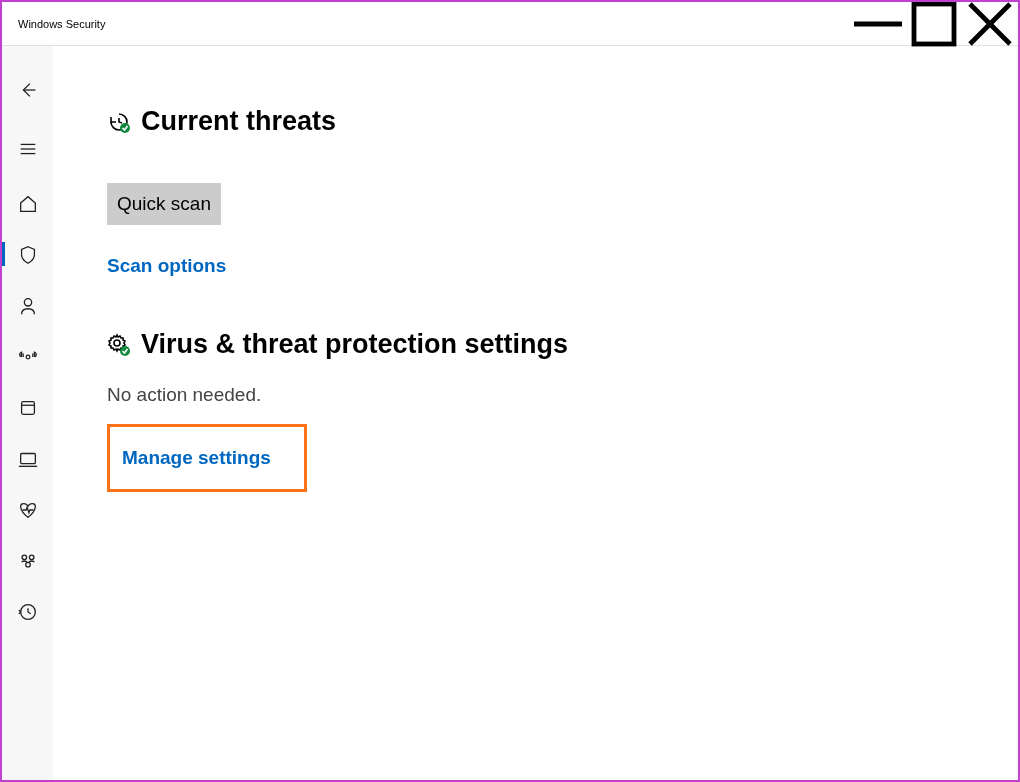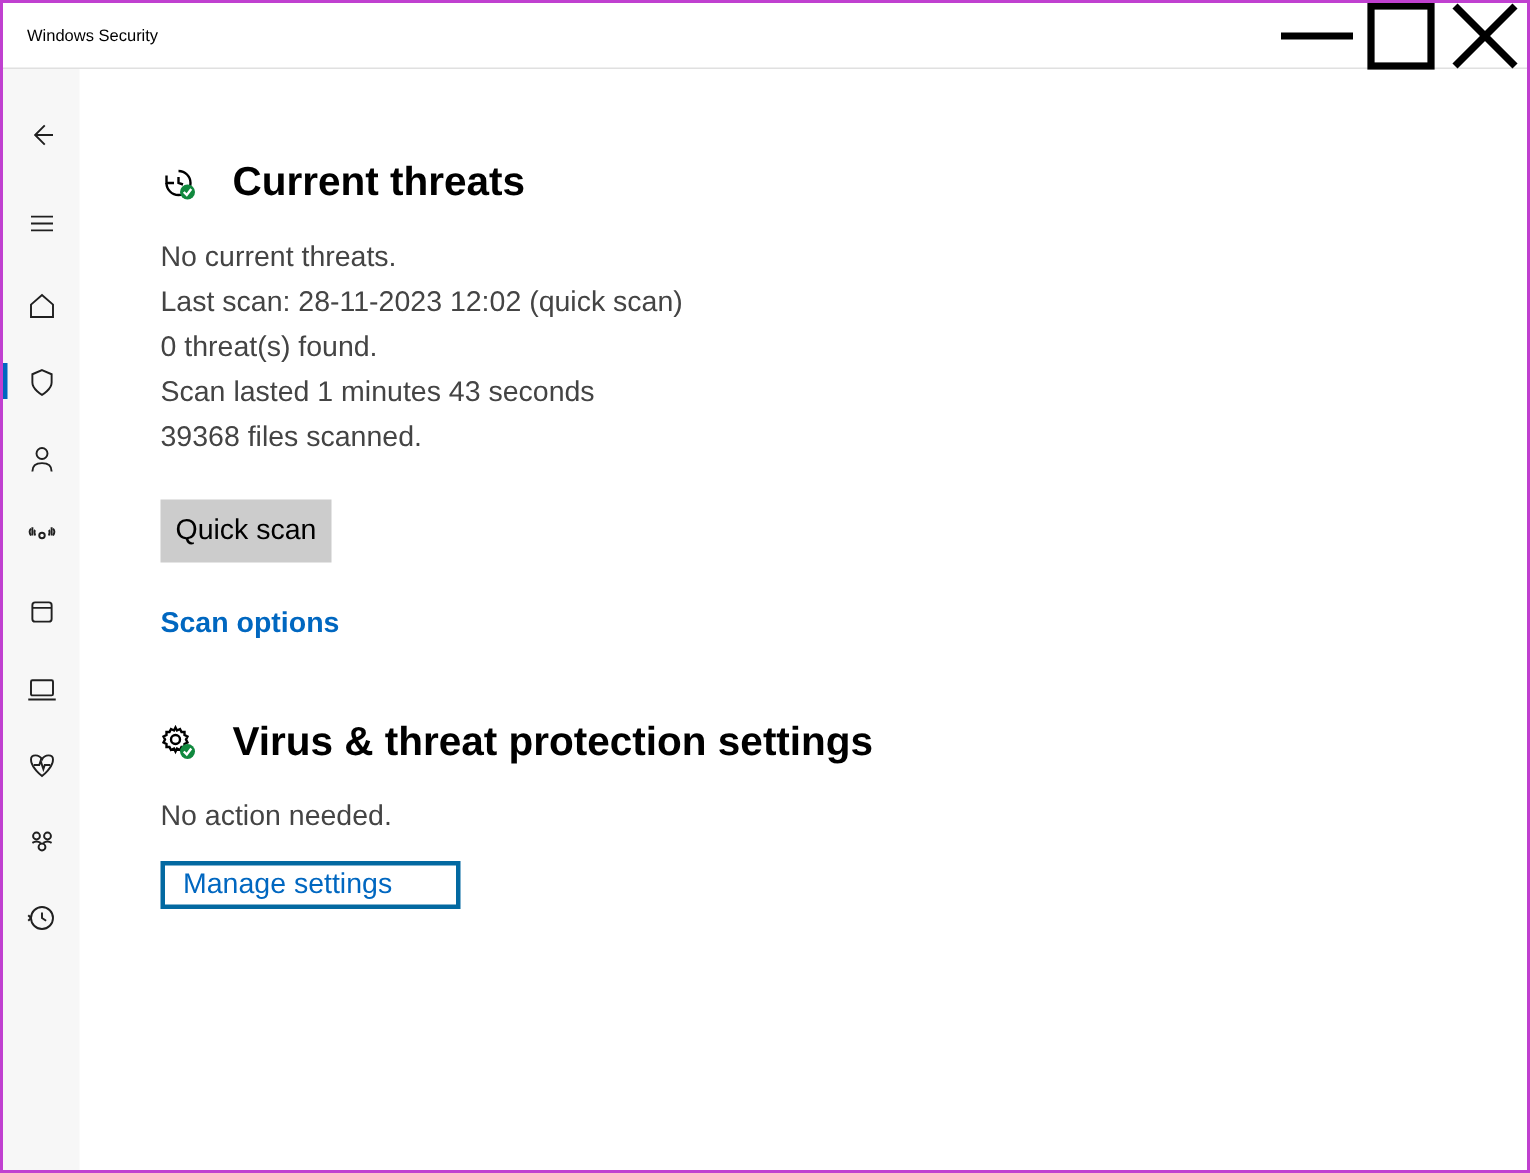--- a/index.html
+++ b/index.html
@@ -67,21 +67,21 @@
 .sidebar .nav.menu-nav { margin-bottom: 4px; }
 .content {
   flex: 1;
   padding: 60px 0 0 54px;
   overflow-y: auto;
 }
 .section { margin-bottom: 52px; }
 .section-header {
   display: flex;
   align-items: center;
-  gap: 24px;
+  gap: 10px;
   margin-bottom: 20px;
 }
 .section-header .icon {
   width: 24px; height: 24px;
   display: flex; align-items: center; justify-content: center;
 }
 .section-header h2 {
   font-size: 27px;
   font-weight: 600;
   color: #000;
@@ -108,25 +108,26 @@
   gap: 16px;
   font-weight: bold;
 }
 .links a, .blue-link {
   color: #0067c0;
   font-size: 19px;
   text-decoration: none;
   cursor: pointer;
 }
 .highlight-box {
-  border: 3px solid #0369a1;
-  padding: 2px 12px;
+  border: 3px solid #f97316;
+  padding: 20px 12px;
   margin-top: 14px;
   display: inline-block;
   min-width: 200px;
+  font-weight: bold;
 }
 .sec-icon svg { width: 24px; height: 24px; }
 </style>
 </head>
 <body>
 
 <div class="titlebar">
   <div class="title">Windows Security</div>
   <div class="sysbtn">
     <svg viewBox="0 0 14 14">
@@ -232,27 +233,20 @@
           <svg viewBox="0 0 24 24" fill="none" stroke="#000" stroke-width="1.6">
             <path d="M12 4 A8 8 0 1 1 4 12"></path>
               <polyline points="4 7 4 12 9 12" stroke="#000"></polyline>
             <polyline points="12 8 12 12 15 13"></polyline>
             <circle cx="18" cy="18" r="5" fill="#10893e" stroke="none"></circle>
             <polyline points="15.5 18 17.5 20 20.5 16" stroke="#fff" stroke-width="1.6"></polyline>
           </svg>
         </span>
         <h2>Current threats</h2>
       </div>
-      <div class="info-lines">
-        <p>No current threats.</p>
-        <p>Last scan: 28-11-2023 12:02 (quick scan)</p>
-        <p>0 threat(s) found.</p>
-        <p>Scan lasted 1 minutes 43 seconds</p>
-        <p>39368 files scanned.</p>
-      </div>
       <button class="btn-gray">Quick scan</button>
       <div class="links">
         <a>Scan options</a>
       </div>
     </div>
 
     <div class="section">
       <div class="section-header">
         <span class="icon sec-icon">
           <svg viewBox="0 0 24 24" fill="none" stroke="#000" stroke-width="1.6">

